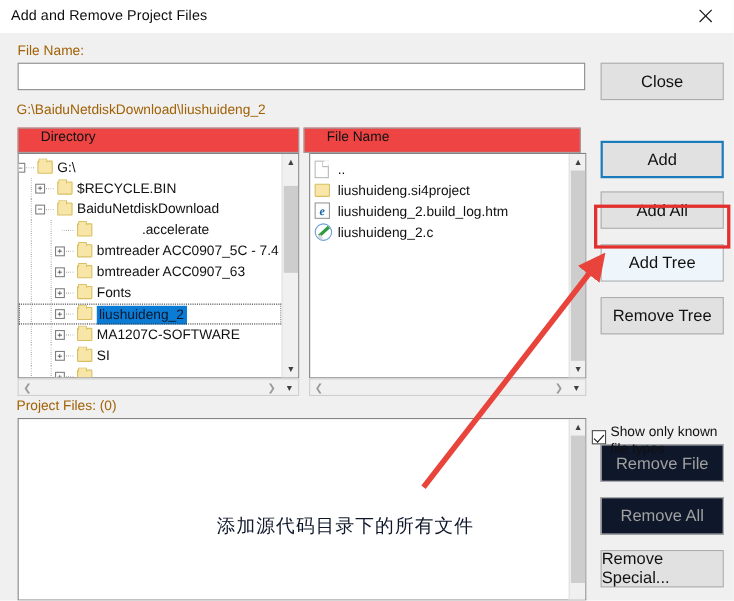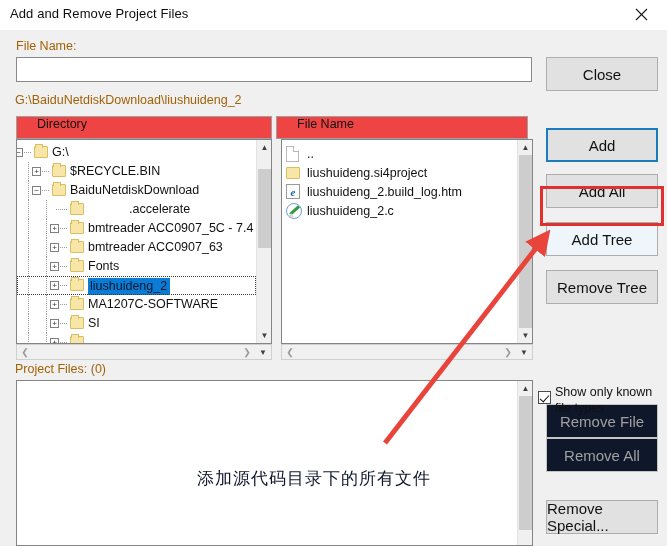--- a/index.html
+++ b/index.html
@@ -252,21 +252,21 @@
   }
   .btn.disabled { color: #a0a0a0; background: #0f172a; border-color: #c4c4c4; }
   .btn.subtle { background: #eef5fb; }
 
   #btn-close      { left: 546px; top: 27px; }
   #btn-add        { left: 546px; top: 98px; }
   #btn-addall     { left: 546px; top: 144px; }
   #btn-addtree    { left: 546px; top: 192px; }
   #btn-removetree { left: 546px; top: 240px; }
   #btn-removefile { left: 546px; top: 374px; }
-  #btn-removeall  { left: 546px; top: 408px; }
+  #btn-removeall  { left: 546px; top: 422px; }
   #btn-removespec { left: 546px; top: 470px; }
 
   
   .red-box {
     position: absolute; left: 540px; top: 186px;
     width: 124px; height: 40px;
     border: 3px solid #e2302f;
     pointer-events: none;
   }
 

